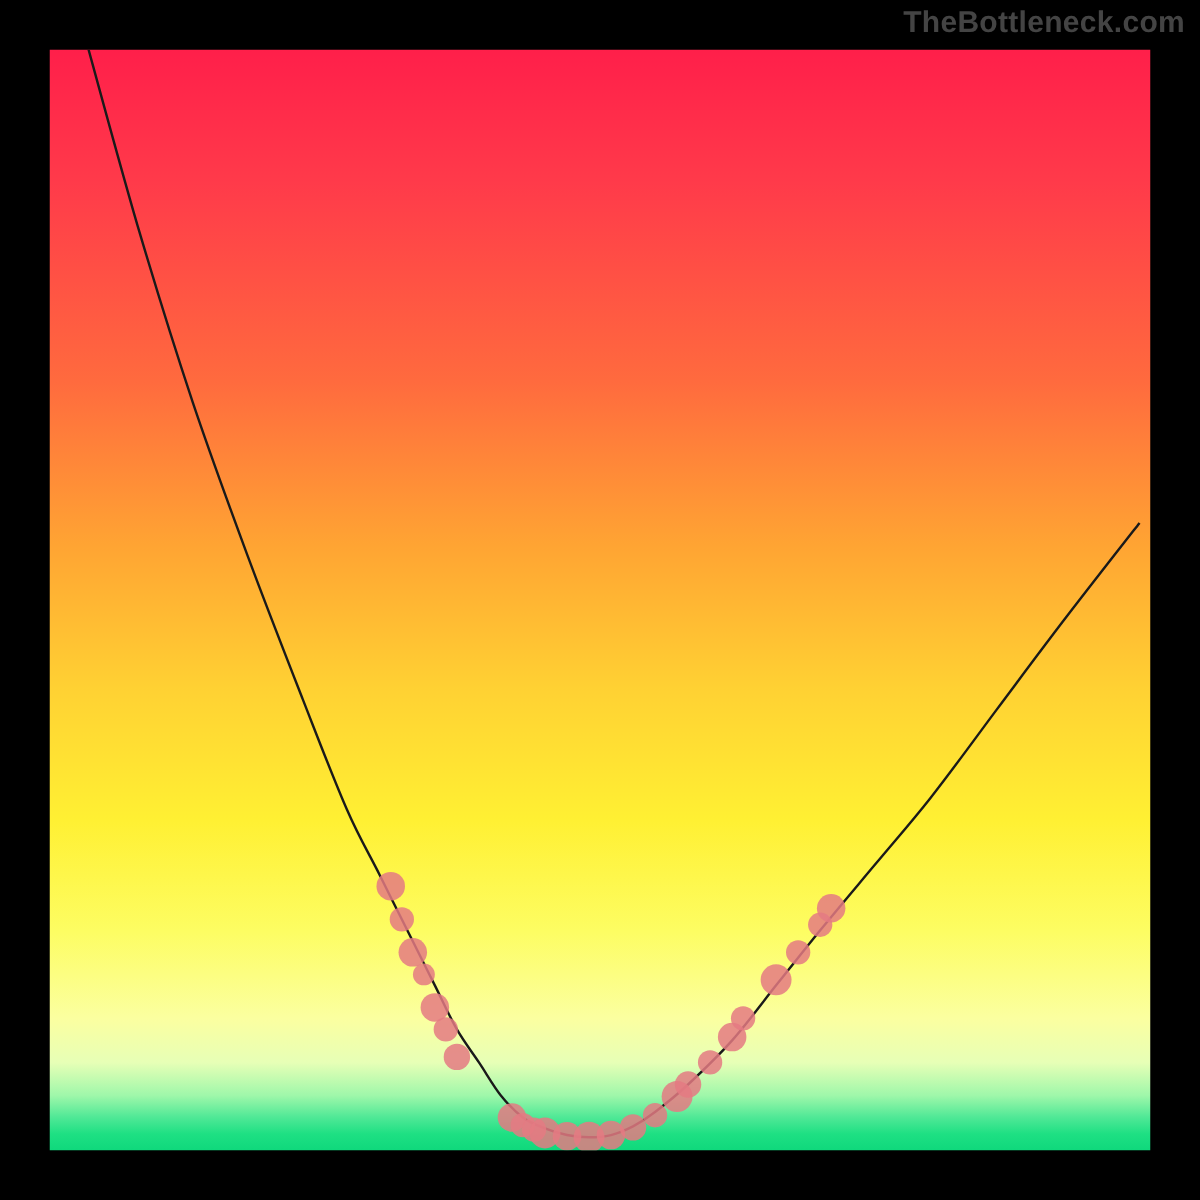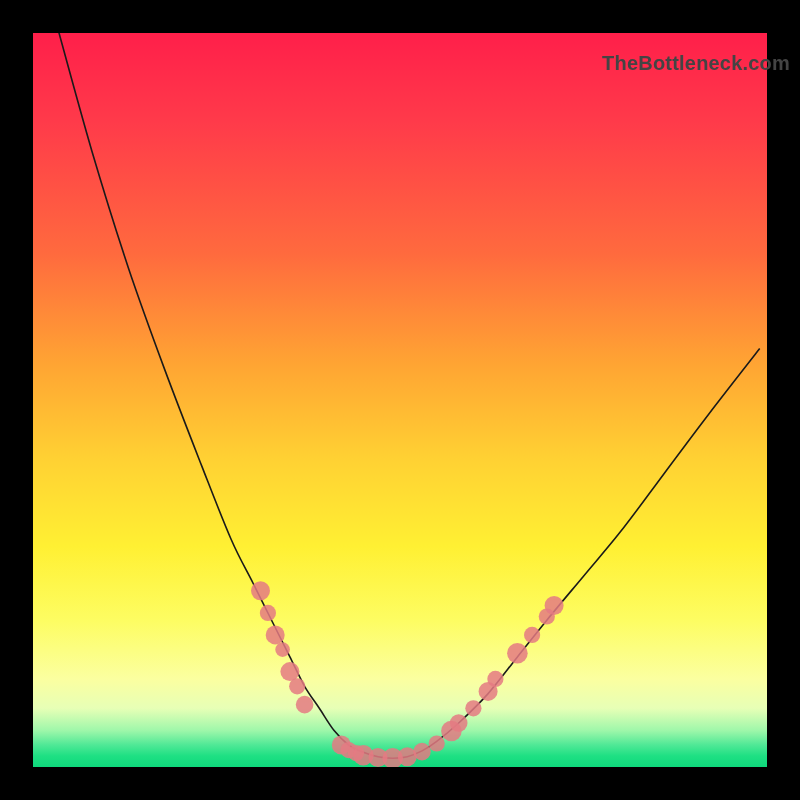--- a/index.html
+++ b/index.html
@@ -19,21 +19,20 @@
   }
   .watermark {
     position: absolute;
     top: 4px;
     right: 10px;
     color: #444;
     font-size: 20px;
     font-weight: 600;
     letter-spacing: 0.2px;
     z-index: 5;
-    margin-top: 48px;
   }
   .plot-outer {
     position: absolute;
     left: 33px;
     top: 33px;
     width: 734px;
     height: 734px;
     overflow: hidden;
   }
   .gradient-bg {

